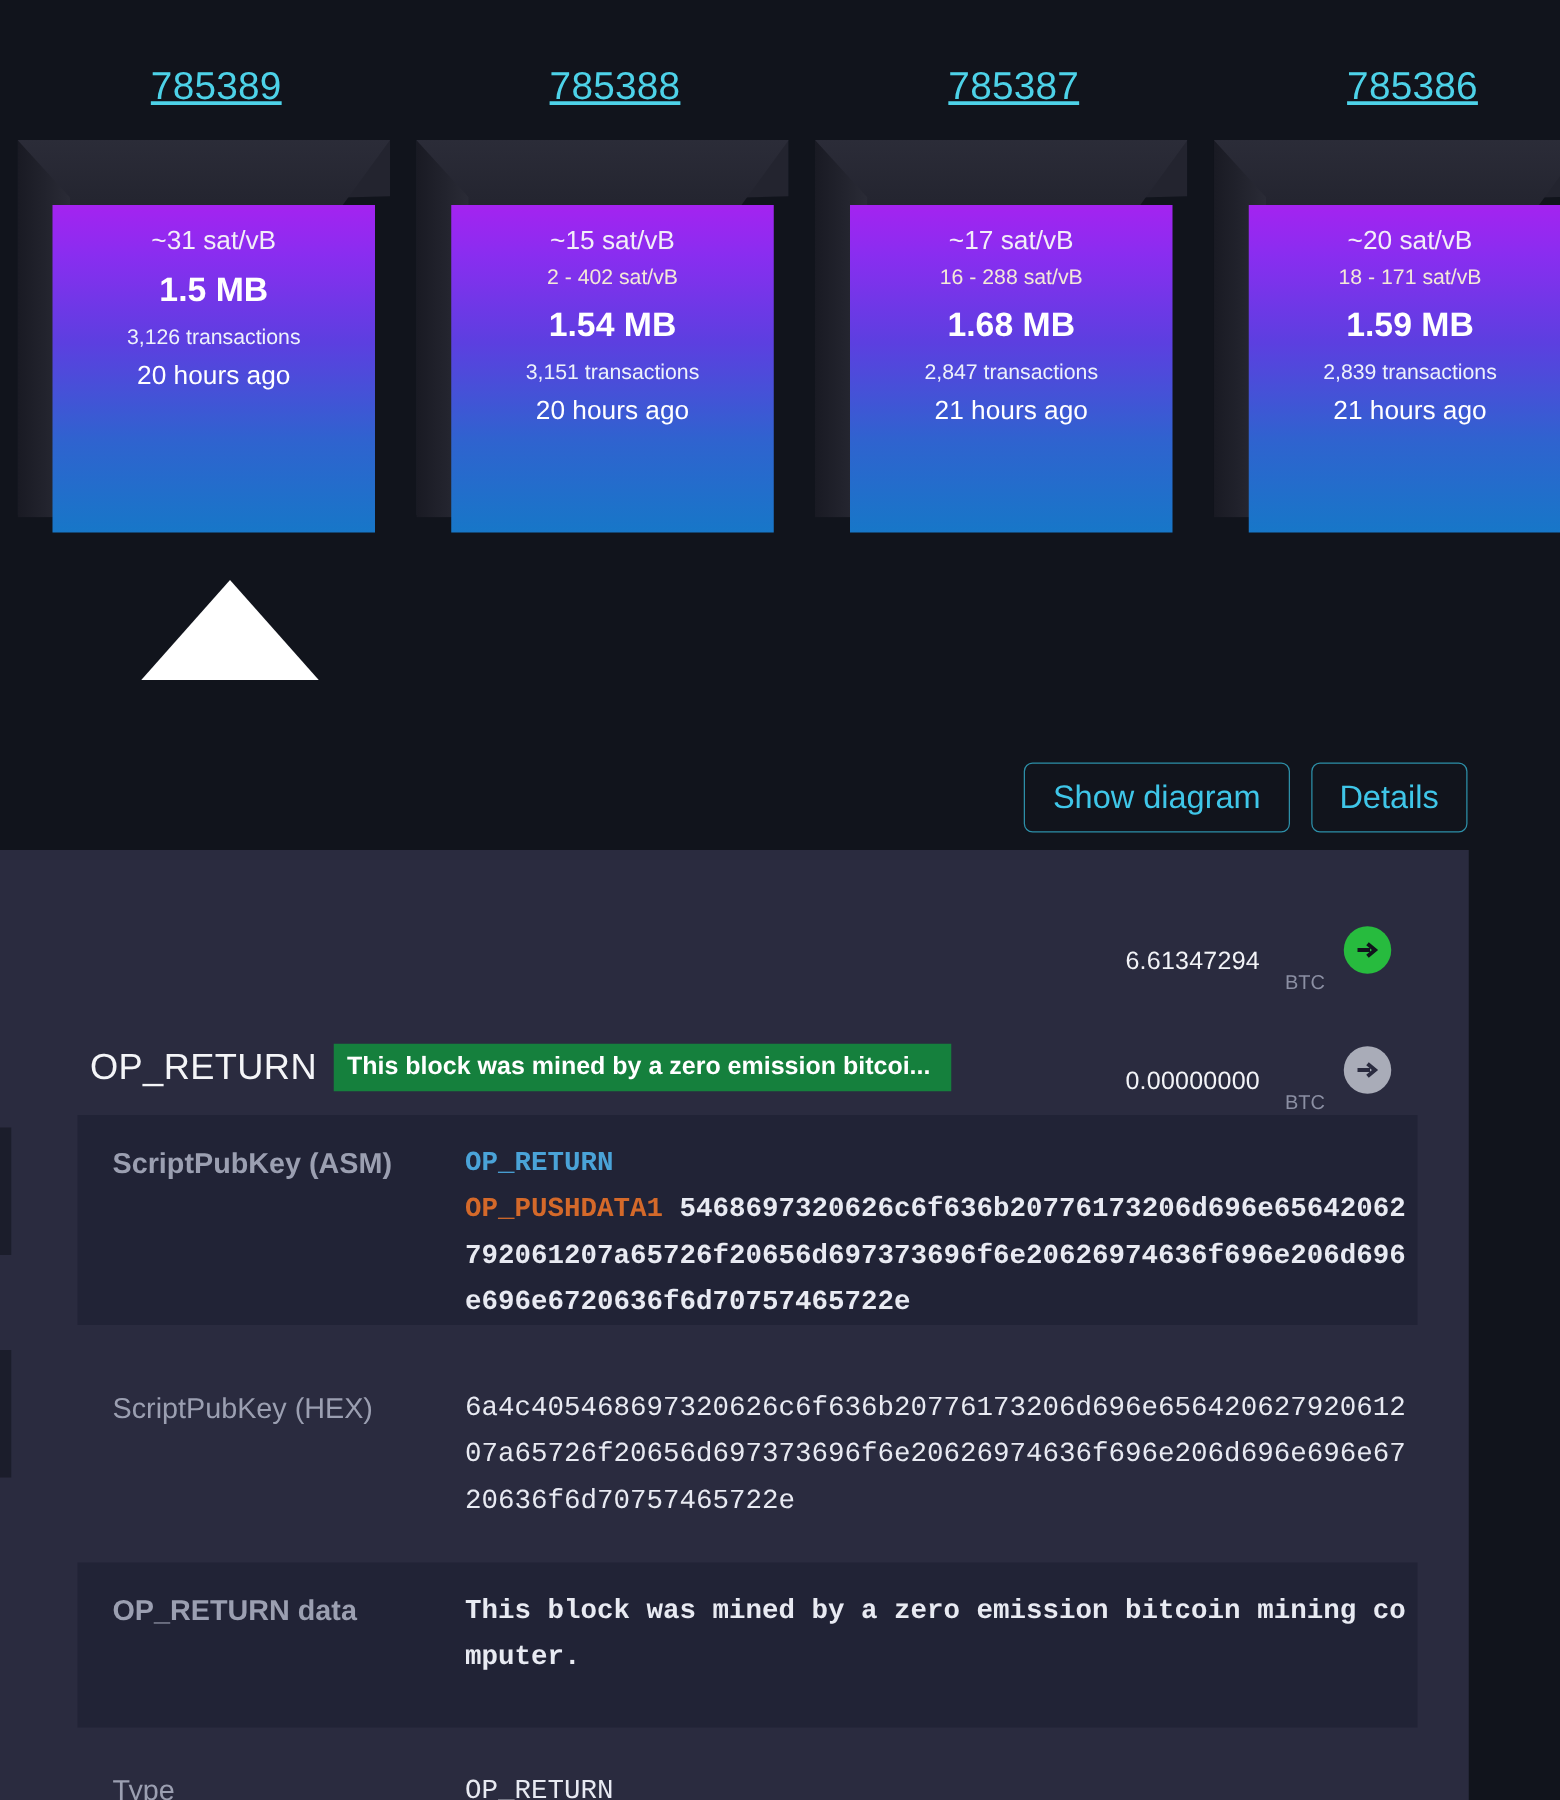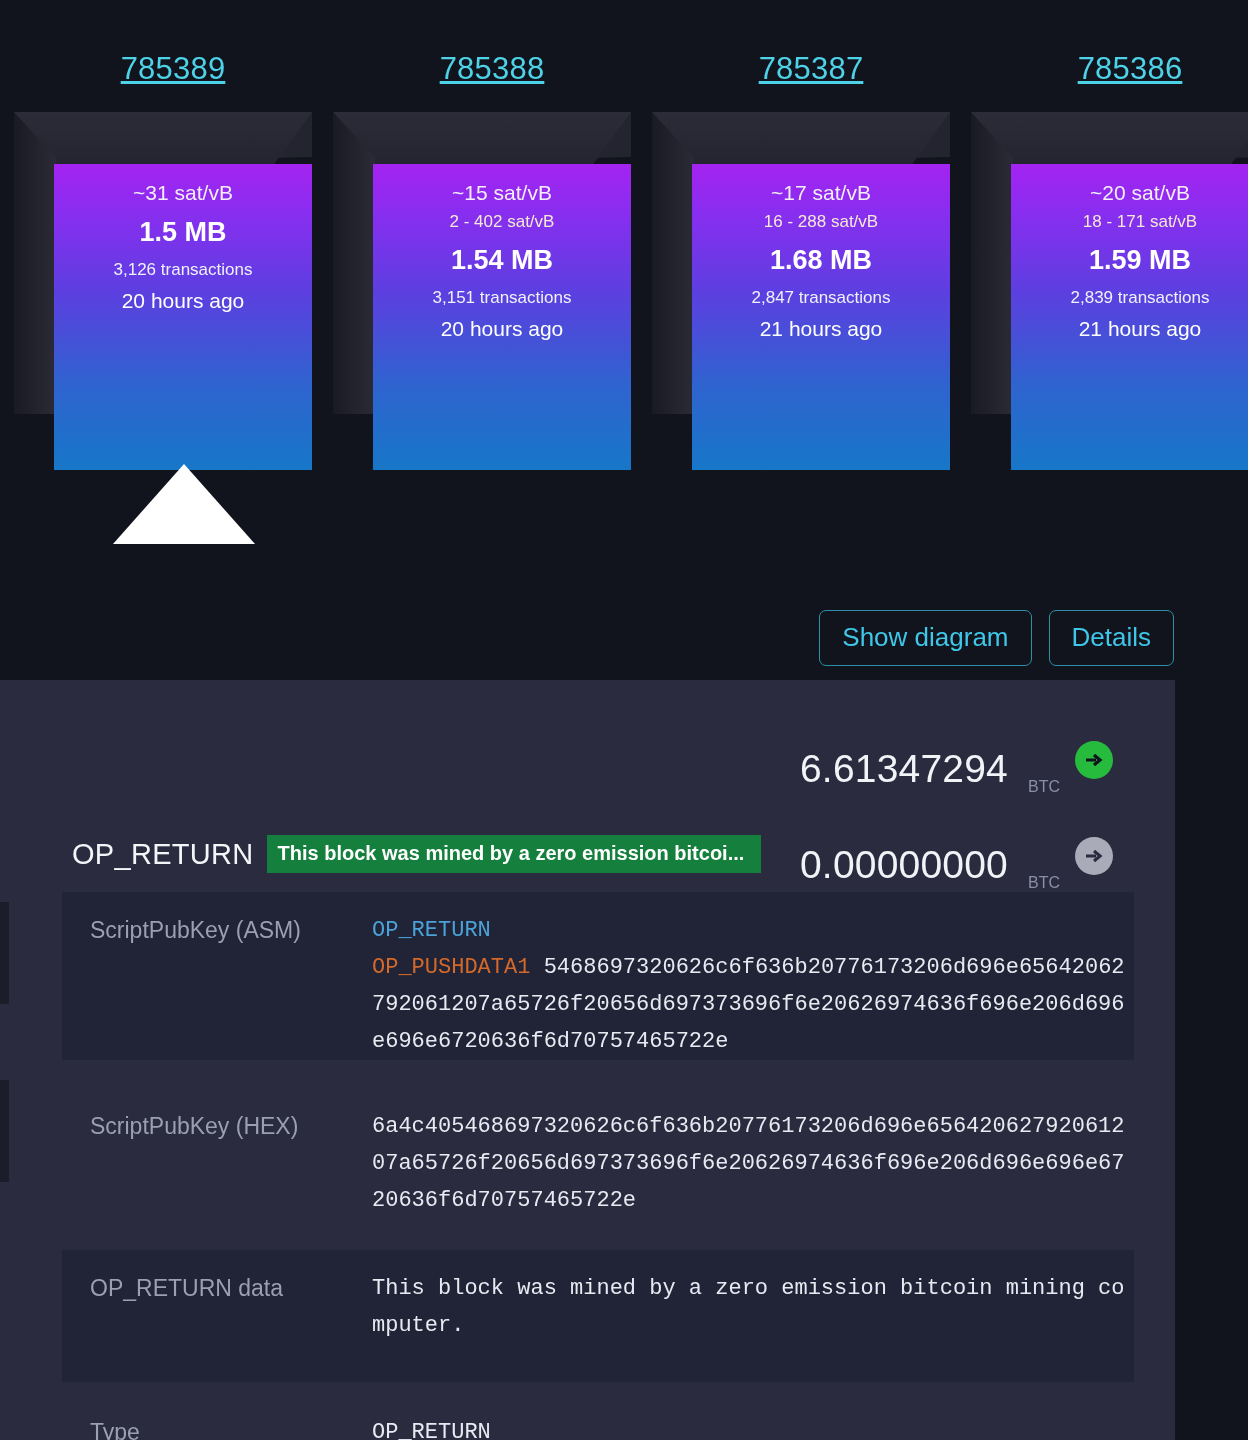--- a/index.html
+++ b/index.html
@@ -44,21 +44,21 @@
     background: linear-gradient(180deg,#2b2c38 0%, #23242f 100%);
     clip-path: polygon(0 0, 298px 0, 258px 55px, 40px 55px);
   }
   .block-shell-side {
     position: absolute; left: 0; top: 0; width: 42px; height: 302px;
     background: linear-gradient(90deg,#191a23 0%, #2a2b36 100%);
     clip-path: polygon(0 0, 42px 46px, 42px 302px, 0 302px);
   }
 
   .block-face {
-    position: absolute; left: 40px; top: 52px; width: 258px; height: 306px;
+    position: absolute; left: 28px; top: 52px; width: 258px; height: 262px;
     background: linear-gradient(180deg, #a423f0 0%, #8a2df0 15%, #5c3fe0 42%, #2f63cf 72%, #1777c8 100%);
     color: #ffffff;
     padding-top: 14px;
     text-align: center;
   }
   .bf-feeavg { font-size: 21px; line-height: 30px; color: #f3eef8; }
   .bf-feerange { font-size: 17px; line-height: 28px; color: #f4e9d8; }
   .bf-size { font-size: 27px; line-height: 48px; font-weight: bold; color: #ffffff; }
   .bf-txs { font-size: 17px; line-height: 28px; color: #eef2fb; }
   .bf-age { font-size: 21px; line-height: 34px; color: #ffffff; }
@@ -93,41 +93,41 @@
   .edge-tab { position: absolute; left: 0; width: 9px; background: #1b1d2b; }
   .edge-tab.t1 { top: 222px; height: 102px; }
   .edge-tab.t2 { top: 400px; height: 102px; }
 
   .amount-row {
     position: absolute; display: flex; align-items: center; justify-content: flex-end;
     gap: 14px;
   }
   .amount-row.r1 { right: 115px; top: 62px; }
   .amount-row.r2 { right: 115px; top: 158px; }
-  .amt-num { font-size: 39px; color: #f2f3f7; letter-spacing: 0.2px; }
+  .amt-num { font-size: 20px; color: #f2f3f7; letter-spacing: 0.2px; }
   .amt-unit { font-size: 16px; color: #8b8fa3; margin-left: 6px; margin-top: 36px; }
   .arrow-badge {
     position: absolute; width: 38px; height: 38px; border-radius: 50%;
     display: flex; align-items: center; justify-content: center;
   }
   .arrow-badge.green { right: 62px; top: 61px; background: #27bb3e; }
   .arrow-badge.grey  { right: 62px; top: 157px; background: #a9acb8; }
   .arrow-badge svg { display: block; }
 
   .opreturn-head {
     position: absolute; left: 72px; top: 155px; display: flex; align-items: center; gap: 13px;
   }
   .opreturn-label { font-size: 29px; color: #f4f5f8; letter-spacing: 0.3px; }
   .opreturn-chip {
     background: #15803d; color: #ffffff; font-weight: bold; font-size: 20px;
     padding: 7px 17px 9px 11px; line-height: 22px; white-space: nowrap;
   }
 
   .kv { position: absolute; left: 62px; width: 1072px; display: flex; }
-  .kv-alt { background: #212336; }
+  .kv-alt { background: #212336; font-weight: bold; }
   .kv-key {
     width: 310px; padding-left: 28px; padding-top: 22px;
     color: #9b9fb1; font-size: 23px; line-height: 32px;
   }
   .kv-val {
     flex: 1; padding-top: 20px; padding-bottom: 20px;
     font-family: "Liberation Mono", "DejaVu Sans Mono", monospace;
     font-size: 22px; line-height: 37px; color: #e8eaf2;
     word-break: break-all;
   }

